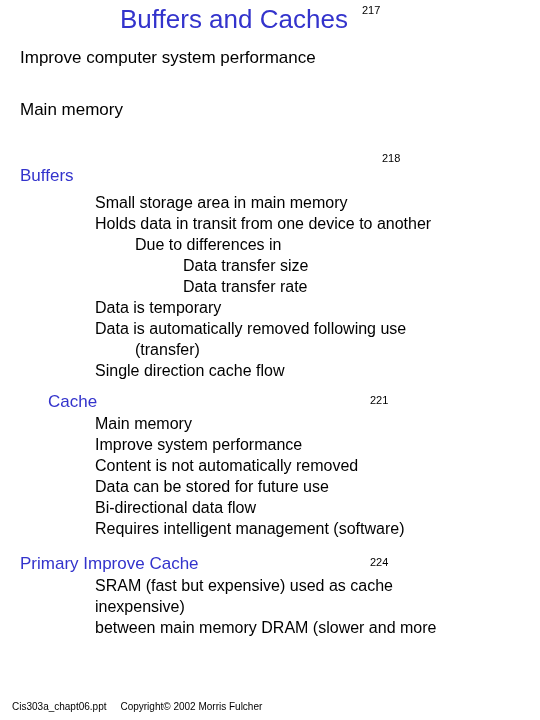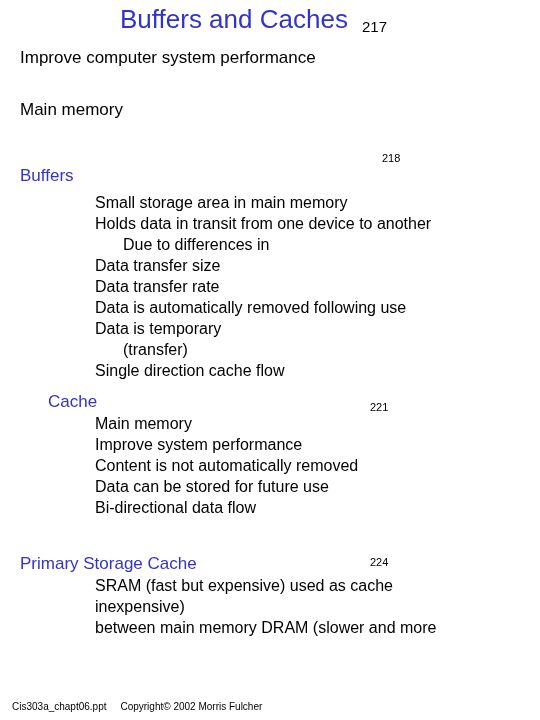--- a/index.html
+++ b/index.html
@@ -21,23 +21,23 @@
   .title {
     position: absolute;
     top: 4px;
     left: 120px;
     font-size: 26px;
     color: #3333cc;
     font-weight: 400;
   }
   .pg217 {
     position: absolute;
-    top: 18px;
+    top: 4px;
     left: 362px;
-    font-size: 15px;
+    font-size: 11px;
     color: #000;
     text-align: right;
   }
   .subtitle {
     position: absolute;
     top: 48px;
     left: 20px;
     font-size: 17px;
     font-weight: 400;
   }
@@ -61,36 +61,35 @@
     left: 370px;
     font-size: 11px;
     margin-left: 12px;
   }
   .body-block {
     position: absolute;
     left: 95px;
     font-size: 16px;
     line-height: 21px;
   }
-  .indent1 { margin-left: 28px; }
-  .indent2 { }
+  .indent1 { margin-left: 40px; }
+  .indent2 { margin-left: 88px; }
   .cache-hdr {
     position: absolute;
     top: 392px;
     left: 20px;
     font-size: 17px;
     color: #3333cc;
     margin-left: 28px;
   }
   .pg221 {
     position: absolute;
     top: 394px;
     left: 370px;
     font-size: 11px;
-    margin-top: 7px;
   }
   .psc-hdr {
     position: absolute;
     top: 554px;
     left: 20px;
     font-size: 17px;
     color: #3333cc;
   }
   .pg224 {
     position: absolute;
@@ -119,38 +118,39 @@
 
   <div class="buffers-hdr">Buffers</div>
   <div class="pg218">218</div>
 
   <div class="body-block" style="top:192px;">
     <div>Small storage area in main memory</div>
     <div>Holds data in transit from one device to another</div>
     <div class="indent1">Due to differences in</div>
     <div class="indent2">Data transfer size</div>
     <div class="indent2">Data transfer rate</div>
+    <div>Data is temporary</div>
     <div>Data is automatically removed following use</div>
-    <div>Data is temporary</div>
     <div class="indent1">(transfer)</div>
     <div>Single direction cache flow</div>
   </div>
 
   <div class="cache-hdr">Cache</div>
   <div class="pg221">221</div>
 
   <div class="body-block" style="top:413px;">
     <div>Main memory</div>
     <div>Improve system performance</div>
     <div>Content is not automatically removed</div>
     <div>Data can be stored for future use</div>
     <div>Bi-directional data flow</div>
+    <div>Requires intelligent management (software)</div>
   </div>
 
-  <div class="psc-hdr">Primary Storage Cache</div>
+  <div class="psc-hdr">Primary Improve Cache</div>
   <div class="pg224">224</div>
 
   <div class="body-block" style="top:575px;">
     <div>SRAM (fast but expensive) used as cache</div>
     <div>inexpensive)</div>
     <div>between main memory DRAM (slower and more</div>
   </div>
 
   <div class="footer">
     <span>Cis303a_chapt06.ppt</span>

